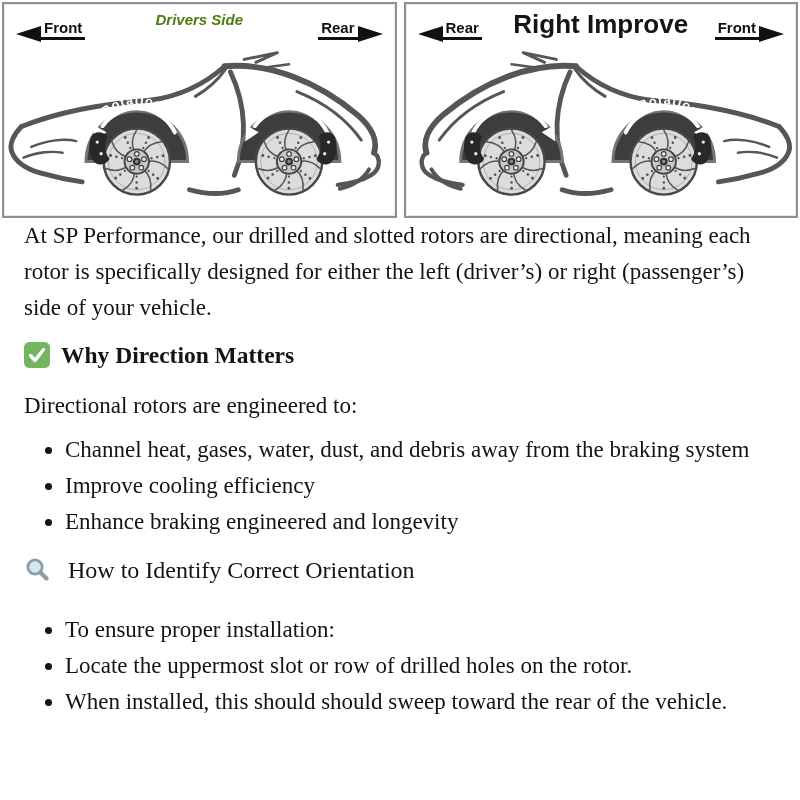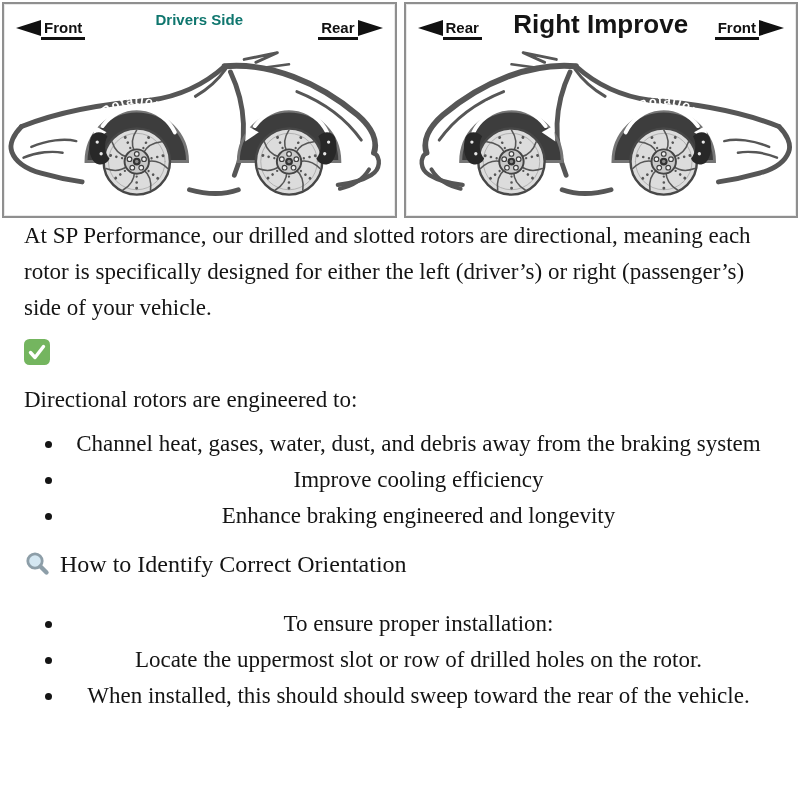--- a/index.html
+++ b/index.html
@@ -15,42 +15,42 @@
     border:2px solid #8f8f8f;box-shadow:inset 0 0 0 1px #e9e9e9;
   }
   .panel svg.car{position:absolute;left:0;top:0;width:100%;height:100%;}
   .panel-header{
     position:absolute;top:7px;left:12px;right:12px;z-index:2;
     display:flex;justify-content:space-between;align-items:flex-start;
     font-family:"Liberation Sans",sans-serif;
   }
   .titles{position:absolute;left:0;right:0;top:0;text-align:center;pointer-events:none;}
   .title{font-weight:bold;font-size:26px;line-height:27px;color:#151515;}
-  .subtitle{font-weight:bold;font-size:15px;line-height:17px;color:#0f766e;}
-  .dir{display:flex;align-items:flex-start;margin-top:9px;}
+  .subtitle{font-weight:bold;font-style:italic;font-size:15px;line-height:17px;color:#4d7c0f;}
+  .dir{display:flex;align-items:center;margin-top:9px;}
   .dir .lbl{
     font-weight:bold;font-size:15px;line-height:1.05;color:#111;
     border-bottom:3px solid #111;padding:0 3px 1px 3px;
   }
   .tri{width:0;height:0;border-top:8px solid transparent;border-bottom:8px solid transparent;margin-bottom:-9px;}
   .tri.left{border-right:25px solid #111;}
   .tri.right{border-left:25px solid #111;}
   .rot-label{font-family:"Liberation Sans",sans-serif;font-weight:bold;font-size:13px;fill:#ffffff;letter-spacing:1px;}
   
   .article{padding:0 28px 0 24px;font-size:23px;line-height:36px;}
   .intro{margin:0;max-width:734px;}
   h2.sec-h{
     margin:13px 0 0 0;font-size:23.5px;font-weight:bold;line-height:32px;
     display:flex;align-items:center;gap:11px;
   }
-  h2.sec-h.regular{font-weight:normal;margin-top:14px;gap:8px;font-size:24px;}
+  h2.sec-h.regular{font-weight:normal;margin-top:14px;gap:16px;font-size:24px;}
   .lead{margin:17px 0 8px 0;}
   ul.blist{margin:7px 0 0 0;padding:0 0 0 41px;max-width:712px;}
   ul.blist.second{margin-top:26px;}
-  ul.blist li{padding:0;margin:0;text-align:center;}
+  ul.blist li{padding:0;margin:0;}
   .icon-box{flex:none;display:inline-flex;}
 </style>
 </head>
 <body>
 
 <svg width="0" height="0" style="position:absolute" aria-hidden="true">
   <defs>
     <g id="slotunit">
       <path d="M 0,-32.5 Q -7.5,-21 -2.5,-10.5" fill="none" stroke="#565656" stroke-width="1.6"></path>
       <g transform="rotate(26)" stroke="none">
@@ -178,20 +178,21 @@
 
   <p class="intro">At SP Performance, our drilled and slotted rotors are directional, meaning each rotor is specifically designed for either the left (driver’s) or right (passenger’s) side of your vehicle.</p>
 
   <h2 class="sec-h">
     <span class="icon-box">
       <svg width="26" height="26" viewBox="0 0 26 26">
         <rect width="26" height="26" rx="5.5" fill="#74b55f"></rect>
         <path d="M 6.5,13.5 L 11,18.5 L 19.5,7.5" fill="none" stroke="#ffffff" stroke-width="3.4" stroke-linecap="round" stroke-linejoin="round"></path>
       </svg>
     </span>
+    <span>Why Direction Matters</span>
   </h2>
 
   <p class="lead">Directional rotors are engineered to:</p>
 
   <ul class="blist">
     <li>Channel heat, gases, water, dust, and debris away from the braking system</li>
     <li>Improve cooling efficiency</li>
     <li>Enhance braking engineered and longevity</li>
   </ul>
 

